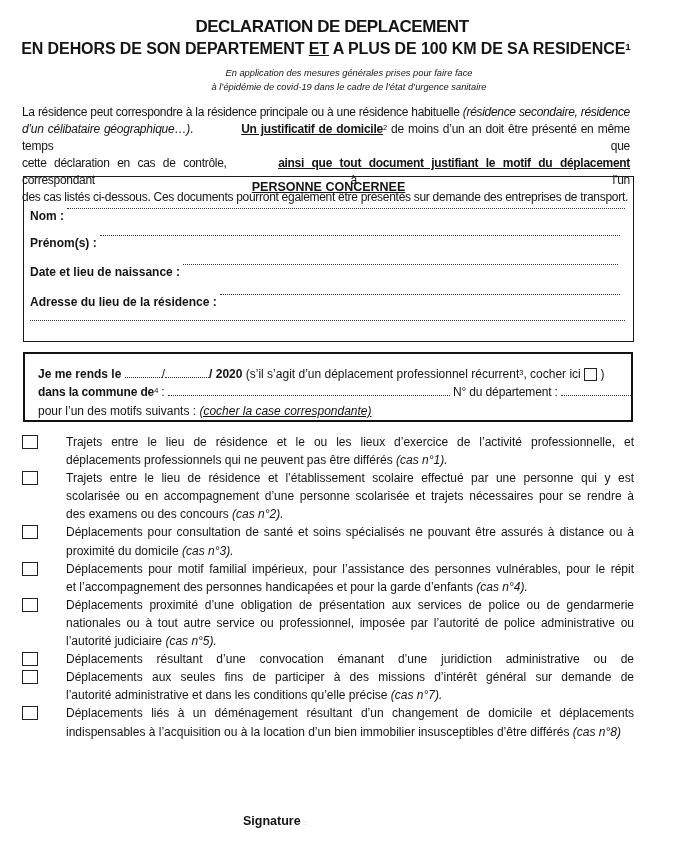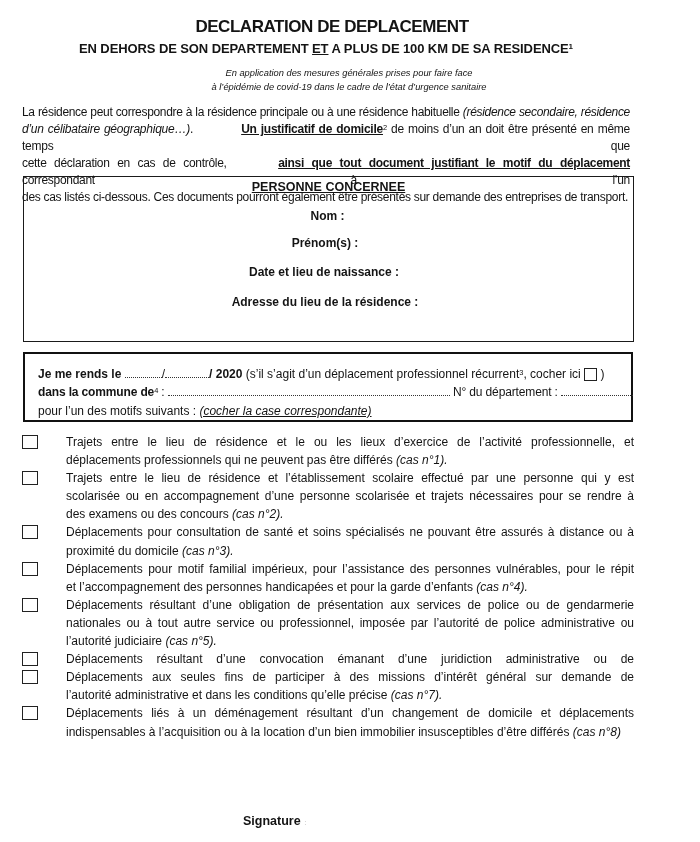--- a/index.html
+++ b/index.html
@@ -1,32 +1,32 @@
 <!DOCTYPE html>
 <html><head>
   <meta charset="utf-8">
   <style>
     body { margin:0; background:#fff; }
     #page { position:relative; width:700px; height:842px; overflow:hidden; background:#fff; color:#141414;
             font-family:"Liberation Sans", "DejaVu Sans", sans-serif; font-size:12px;padding-left:10px; }
     .abs { position:absolute; }
     .title { top:16px; left:0; width:664px; text-align:center; font-weight:bold; font-size:17px; line-height:22px; letter-spacing:-0.45px; }
-    .subtitle { top:39px; left:0; width:652px; text-align:center; font-weight:bold; font-size:13px; line-height:20px; white-space:nowrap; letter-spacing:-0.1px; }
+    .subtitle { top:39px; left:0; width:652px; text-align:center; font-weight:bold; font-size:16px; line-height:20px; white-space:nowrap; letter-spacing:-0.1px; }
     .subtitle u { text-decoration:underline; }
     .preamble { top:66px; left:0; width:698px; text-align:center; font-style:italic; font-size:9.3px; line-height:14px; }
     .intro { top:104px; left:22px; width:608px; line-height:17px; font-size:12px; }
     .line { text-align:justify; text-align-last:justify; }
     .line.last { text-align-last:left; }
     .s-i { font-style:italic; }
     .s-bu { font-weight:bold; text-decoration:underline;margin-left:44px; }
     sup { font-size:0.62em; line-height:0; position:relative; top:-0.45em; vertical-align:baseline; }
 
     .box1 { top:176px; left:23px; width:609px; height:164px; border:1px solid #1a1a1a; }
     .heading { position:absolute; top:1px; left:0; right:0; text-align:center; font-weight:bold; text-decoration:underline; line-height:18px; font-size:12.5px; }
-    .frow { position:absolute; left:6px; right:8px; height:16px; display:flex; align-items:center; font-weight:bold; line-height:16px; font-size:12px;flex-direction:column; }
+    .frow { position:absolute; left:6px; right:8px; height:16px; display:flex; align-items:flex-start; font-weight:bold; line-height:16px; font-size:12px; }
     .frow .lbl { white-space:nowrap; }
     .frow .dots { flex:1; height:0; border-bottom:1px dotted #333; margin:0 0 4px 3px; }
     .frow .dots.full { margin-left:0; }
 
     .box2 { top:352px; left:23px; width:606px; height:66px; border:2px solid #111; }
     .tline { position:absolute; left:13px; right:4px; line-height:18px; white-space:nowrap; font-size:12px; }
     .blank { display:inline-block; height:0; border-bottom:1px dotted #333; vertical-align:baseline; }
     .cbi { display:inline-block; width:13px; height:13px; border:1.3px solid #222; vertical-align:-3px; box-sizing:border-box; }
     .iu { font-style:italic; text-decoration:underline; }
 
@@ -116,21 +116,21 @@
       <div class="ritem">
         <div class="rcb" aria-checked="false"></div>
         <div class="rtext">
           <div class="line fit" style=""><span>Déplacements pour motif familial impérieux, pour l’assistance des personnes vulnérables, pour le répit</span></div>
           <div class="line fit last" style=""><span>et l’accompagnement des personnes handicapées et pour la garde d’enfants </span><span class="s-i">(cas n°4).</span></div>
         </div>
       </div>
       <div class="ritem">
         <div class="rcb" aria-checked="false"></div>
         <div class="rtext">
-          <div class="line fit" style=""><span>Déplacements résultant d’une obligation de présentation aux services de police ou de gendarmerie</span></div>
+          <div class="line fit" style=""><span>Déplacements proximité d’une obligation de présentation aux services de police ou de gendarmerie</span></div>
           <div class="line fit" style=""><span>nationales ou à tout autre service ou professionnel, imposée par l’autorité de police administrative ou</span></div>
           <div class="line fit last" style=""><span>l’autorité judiciaire </span><span class="s-i">(cas n°5).</span></div>
         </div>
       </div>
       <div class="ritem">
         <div class="rcb" aria-checked="false"></div>
         <div class="rtext">
           <div class="line fit" style=""><span>Déplacements résultant d’une convocation émanant d’une juridiction administrative ou de</span></div>
         </div>
       </div>

